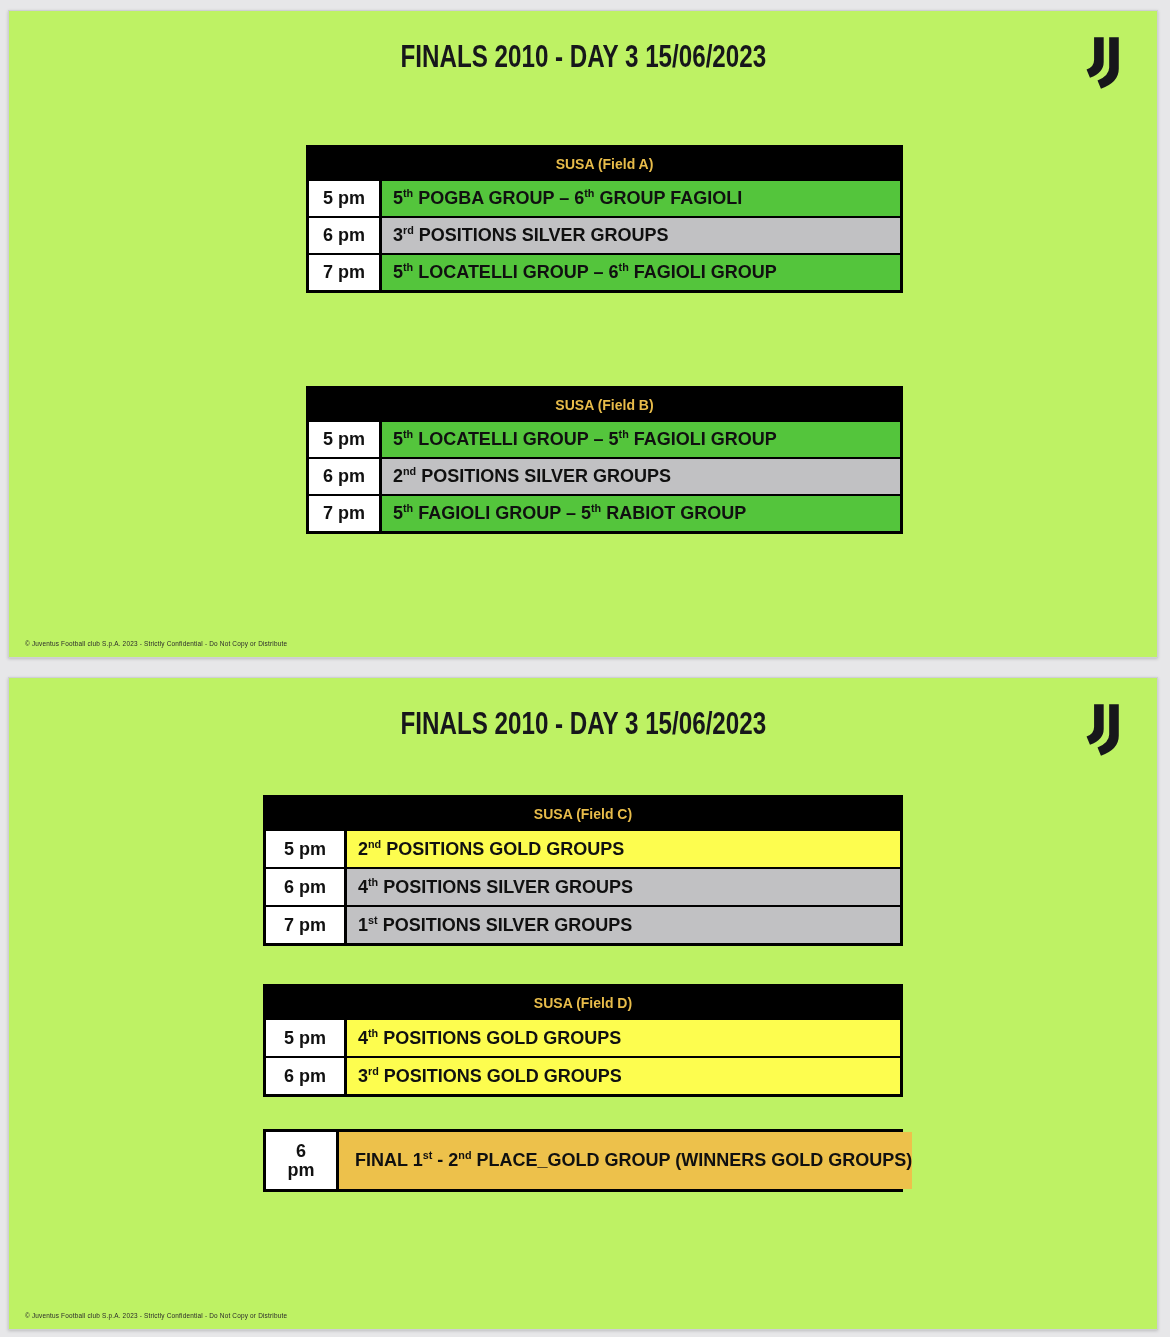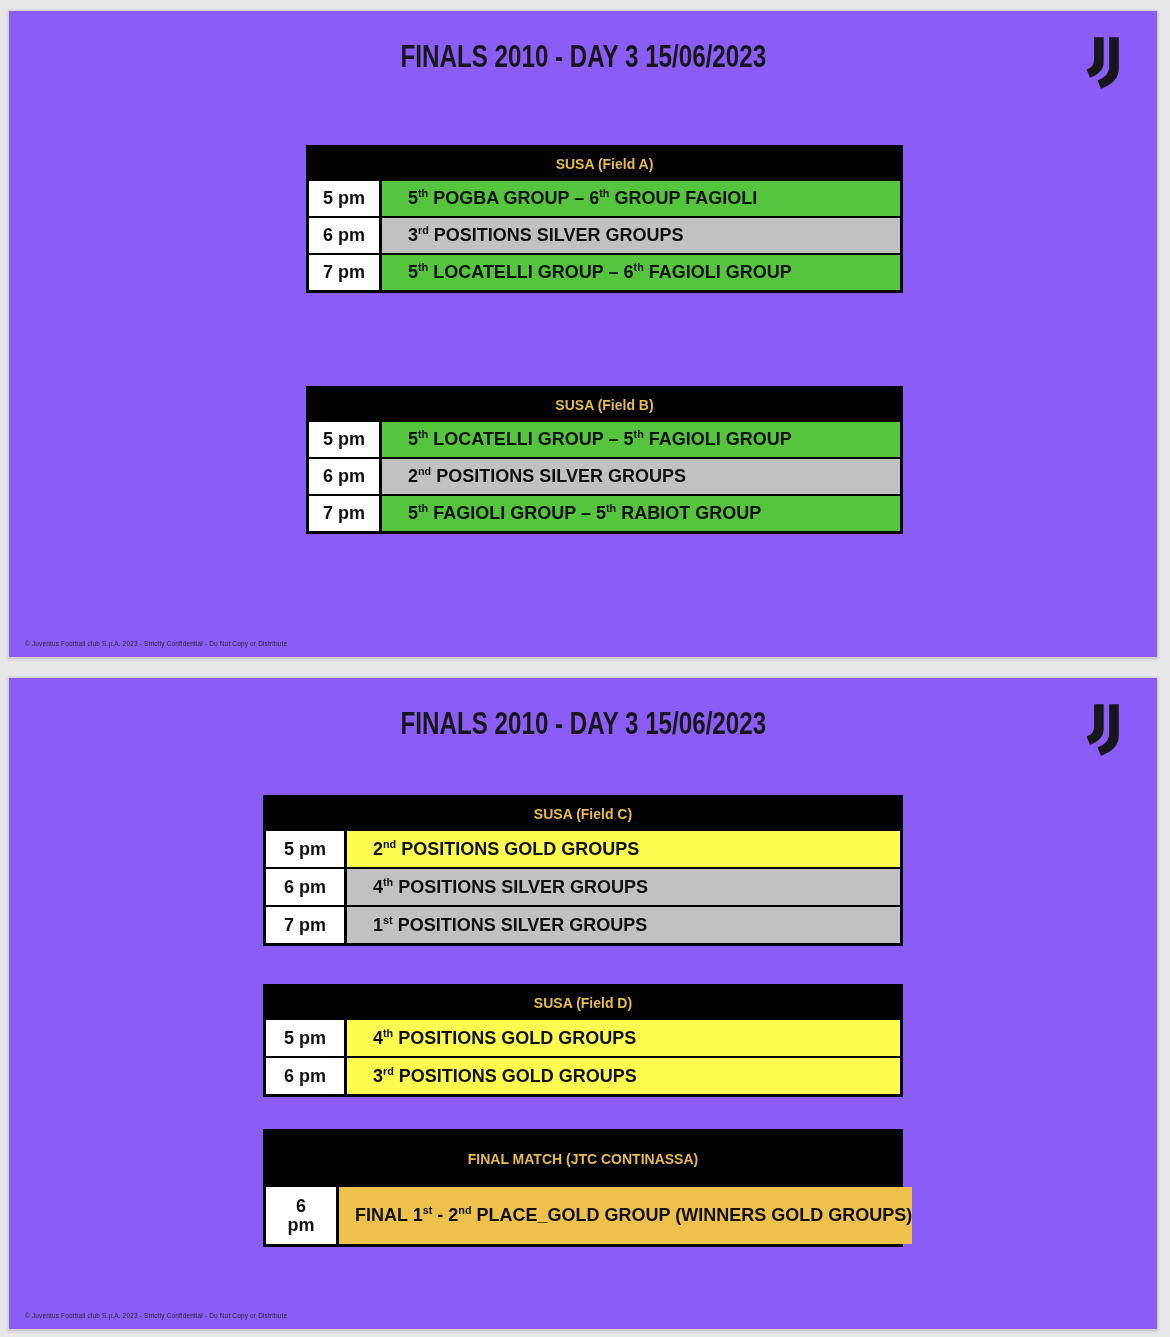--- a/index.html
+++ b/index.html
@@ -1,18 +1,18 @@
 <!DOCTYPE html>
 <html><head>
 <meta charset="utf-8">
 <style>
   html,body{margin:0;padding:0;}
   body{font-family:"Liberation Sans", sans-serif; background:#e7e7e9;}
   .canvas{position:relative;width:1170px;height:1337px;background:#e7e7e9;overflow:hidden;}
-  .page{position:absolute;left:8px;width:1150px;background:#8b5cf6;border:1px solid #cfcfd4;
+  .page{position:absolute;left:8px;width:1150px;background:#bef264;border:1px solid #cfcfd4;
         box-shadow:0 1px 3px rgba(0,0,0,.18);box-sizing:border-box;}
   .page1{top:10px;height:648px;}
   .page2{top:677px;height:653px;}
 
   .title{position:absolute;top:28px;left:0;width:100%;text-align:center;}
   .title .tx{display:inline-block;font-weight:800;font-size:31px;letter-spacing:0px;
              transform:scaleX(0.78);transform-origin:center;color:#17171b;white-space:nowrap;}
 
   .logo{position:absolute;top:22px;right:30px;width:48px;height:62px;}
 
@@ -25,21 +25,21 @@
   .row{display:flex;gap:3px;border-radius:16px;}
   .r35{height:35px;}
   .r36{height:36px;}
   .r57{height:57px;}
   .time{background:#fff;color:#111;font-weight:700;font-size:18px;
         display:flex;align-items:center;justify-content:center;flex:none;
         flex-direction:column;line-height:1.05;}
   .w70{width:70px;}
   .w78{width:78px;}
   .cell{flex:1;display:flex;align-items:center;font-weight:700;font-size:18px;color:#101010;
-        padding-left:26px;white-space:nowrap;}
+        padding-left:11px;white-space:nowrap;}
   .cell.center{justify-content:center;padding-left:16px;}
   sup{font-size:0.6em;font-weight:700;vertical-align:super;line-height:0;}
 
   .footer{position:absolute;left:16px;bottom:10px;font-size:7px;color:#2a2a2a;
           letter-spacing:.2px;transform:scaleX(0.92);transform-origin:left;}
 
   
   .p1-ta{top:134px;left:297px;width:597px;}
   .p1-tb{top:375px;left:297px;width:597px;}
   .p2-tc{top:117px;left:254px;width:640px;}
@@ -150,21 +150,20 @@
       </div>
       <div class="row r36">
         <div class="time w78">6 pm</div>
         <div class="cell" style="background: rgb(253, 253, 79);">
           <span><span>3</span><sup>rd</sup><span> POSITIONS GOLD GROUPS</span></span>
         </div>
       </div>
     </div>
 
     <div class="tbl p2-tf">
-      <div class="thead h55">FINAL MATCH (JTC CONTINASSA)</div>
       <div class="row r57">
         <div class="time w70">
           <span>6</span>
           <span>pm</span>
         </div>
         <div class="cell center" style="background: rgb(237, 193, 75);">
           <span><span>FINAL 1</span><sup>st</sup><span> - 2</span><sup>nd</sup><span> PLACE_GOLD GROUP (WINNERS GOLD GROUPS)</span></span>
         </div>
       </div>
     </div>

